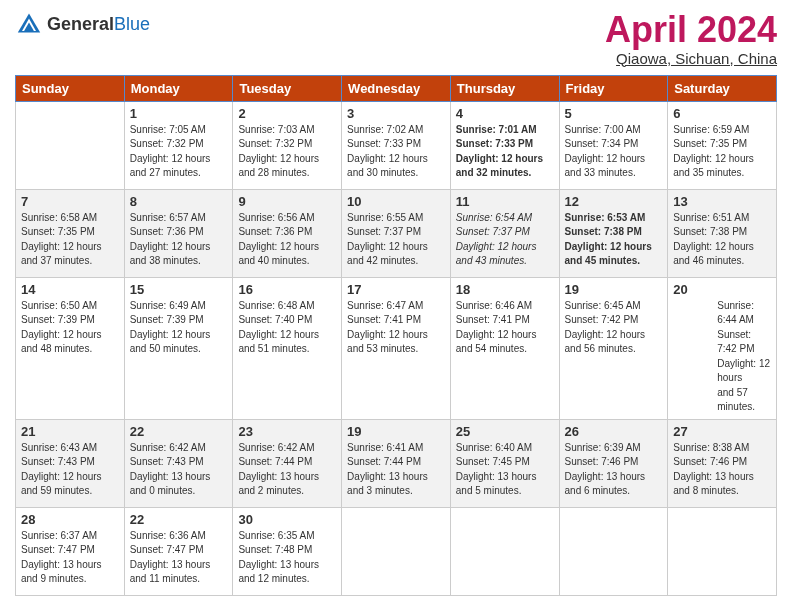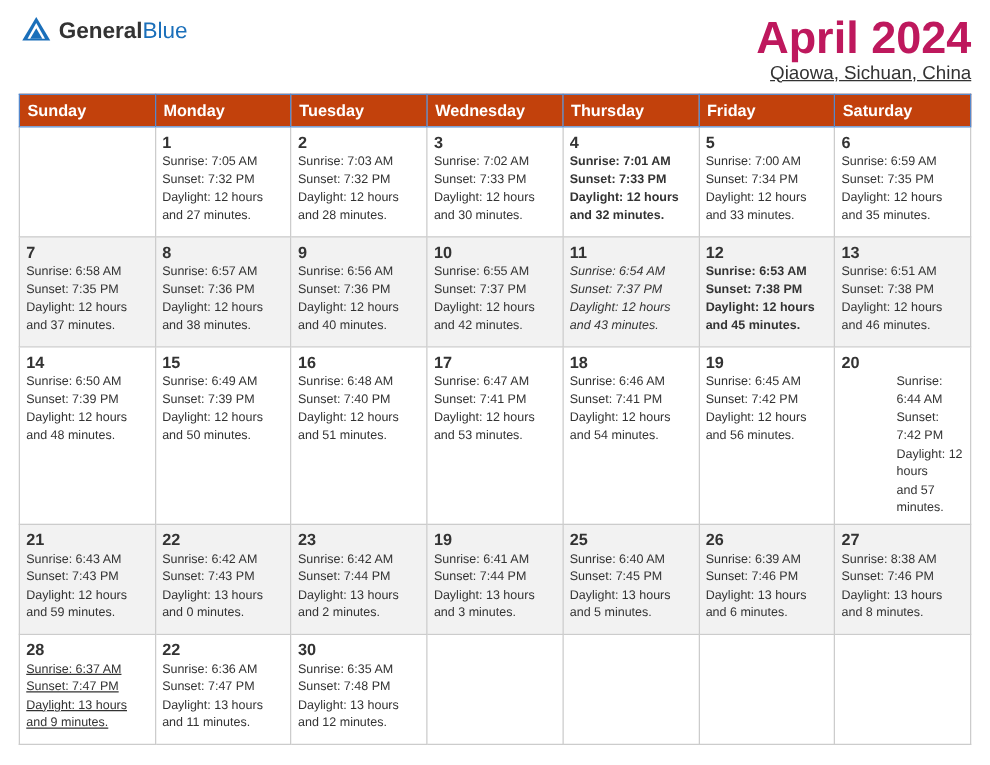--- a/index.html
+++ b/index.html
@@ -322,21 +322,21 @@
             <div class="day-num">27</div>
             <div class="day-info" style="white-space: pre-line;">Sunrise: 8:38 AM
 Sunset: 7:46 PM
 Daylight: 13 hours
 and 8 minutes.</div>
           </td>
         </tr>
         <tr>
           <td>
             <div class="day-num">28</div>
-            <div class="day-info" style="white-space: pre-line; text-decoration: underline;">Sunrise: 6:37 AM
+            <div class="day-info" style="white-space: pre-line;">Sunrise: 6:37 AM
 Sunset: 7:47 PM
 Daylight: 13 hours
 and 9 minutes.</div>
           </td>
           <td>
             <div class="day-num">22</div>
             <div class="day-info" style="white-space: pre-line;">Sunrise: 6:36 AM
 Sunset: 7:47 PM
 Daylight: 13 hours
 and 11 minutes.</div>

